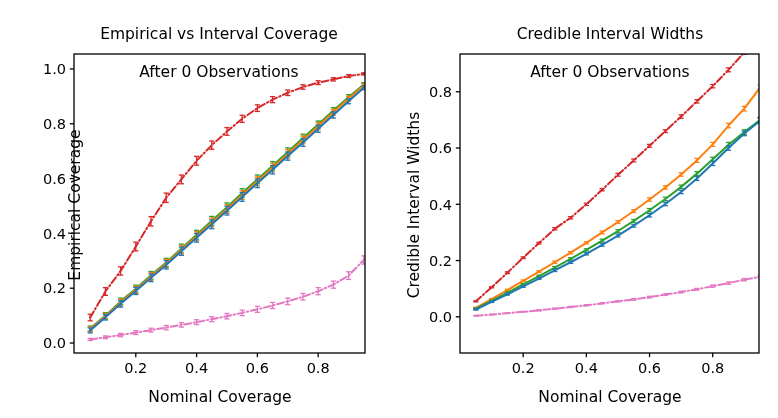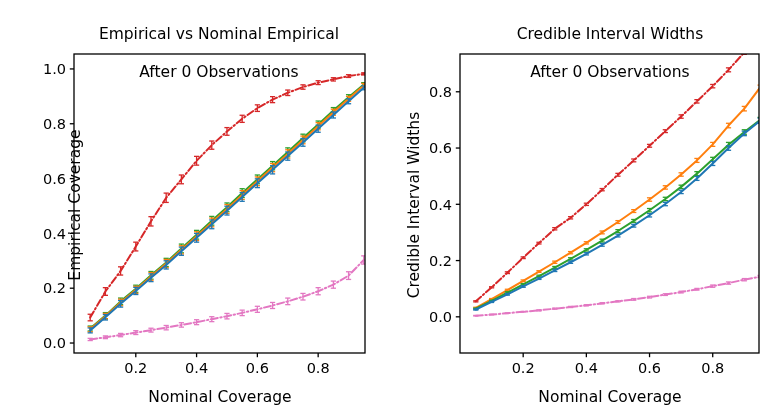--- a/index.html
+++ b/index.html
@@ -17,21 +17,21 @@
   .ylabel{transform-origin:center center;}
   svg{display:block;}
   text.tick{font-family:"DejaVu Sans","Liberation Sans",sans-serif;font-size:14.5px;fill:#000000;}
 </style>
 </head>
 <body>
 
 <div id="root">
 
   <div class="panel-title" style="left:54px;top:6px;width:330px;">
-    <div>Empirical vs Nominal Empirical</div>
+    <div>Empirical vs Interval Coverage</div>
     <div>After 0 Observations</div>
   </div>
 
   <div class="axis-label ylabel" style="left:-75px;top:196px;width:300px;transform:rotate(-90deg);">Empirical Coverage</div>
 
   <div class="axis-label" style="left:70px;top:388px;width:300px;">Nominal Coverage</div>
 
   <svg id="svg-left" style="position:absolute;left:0;top:0;" width="400" height="418">
       <g>
         <defs>

